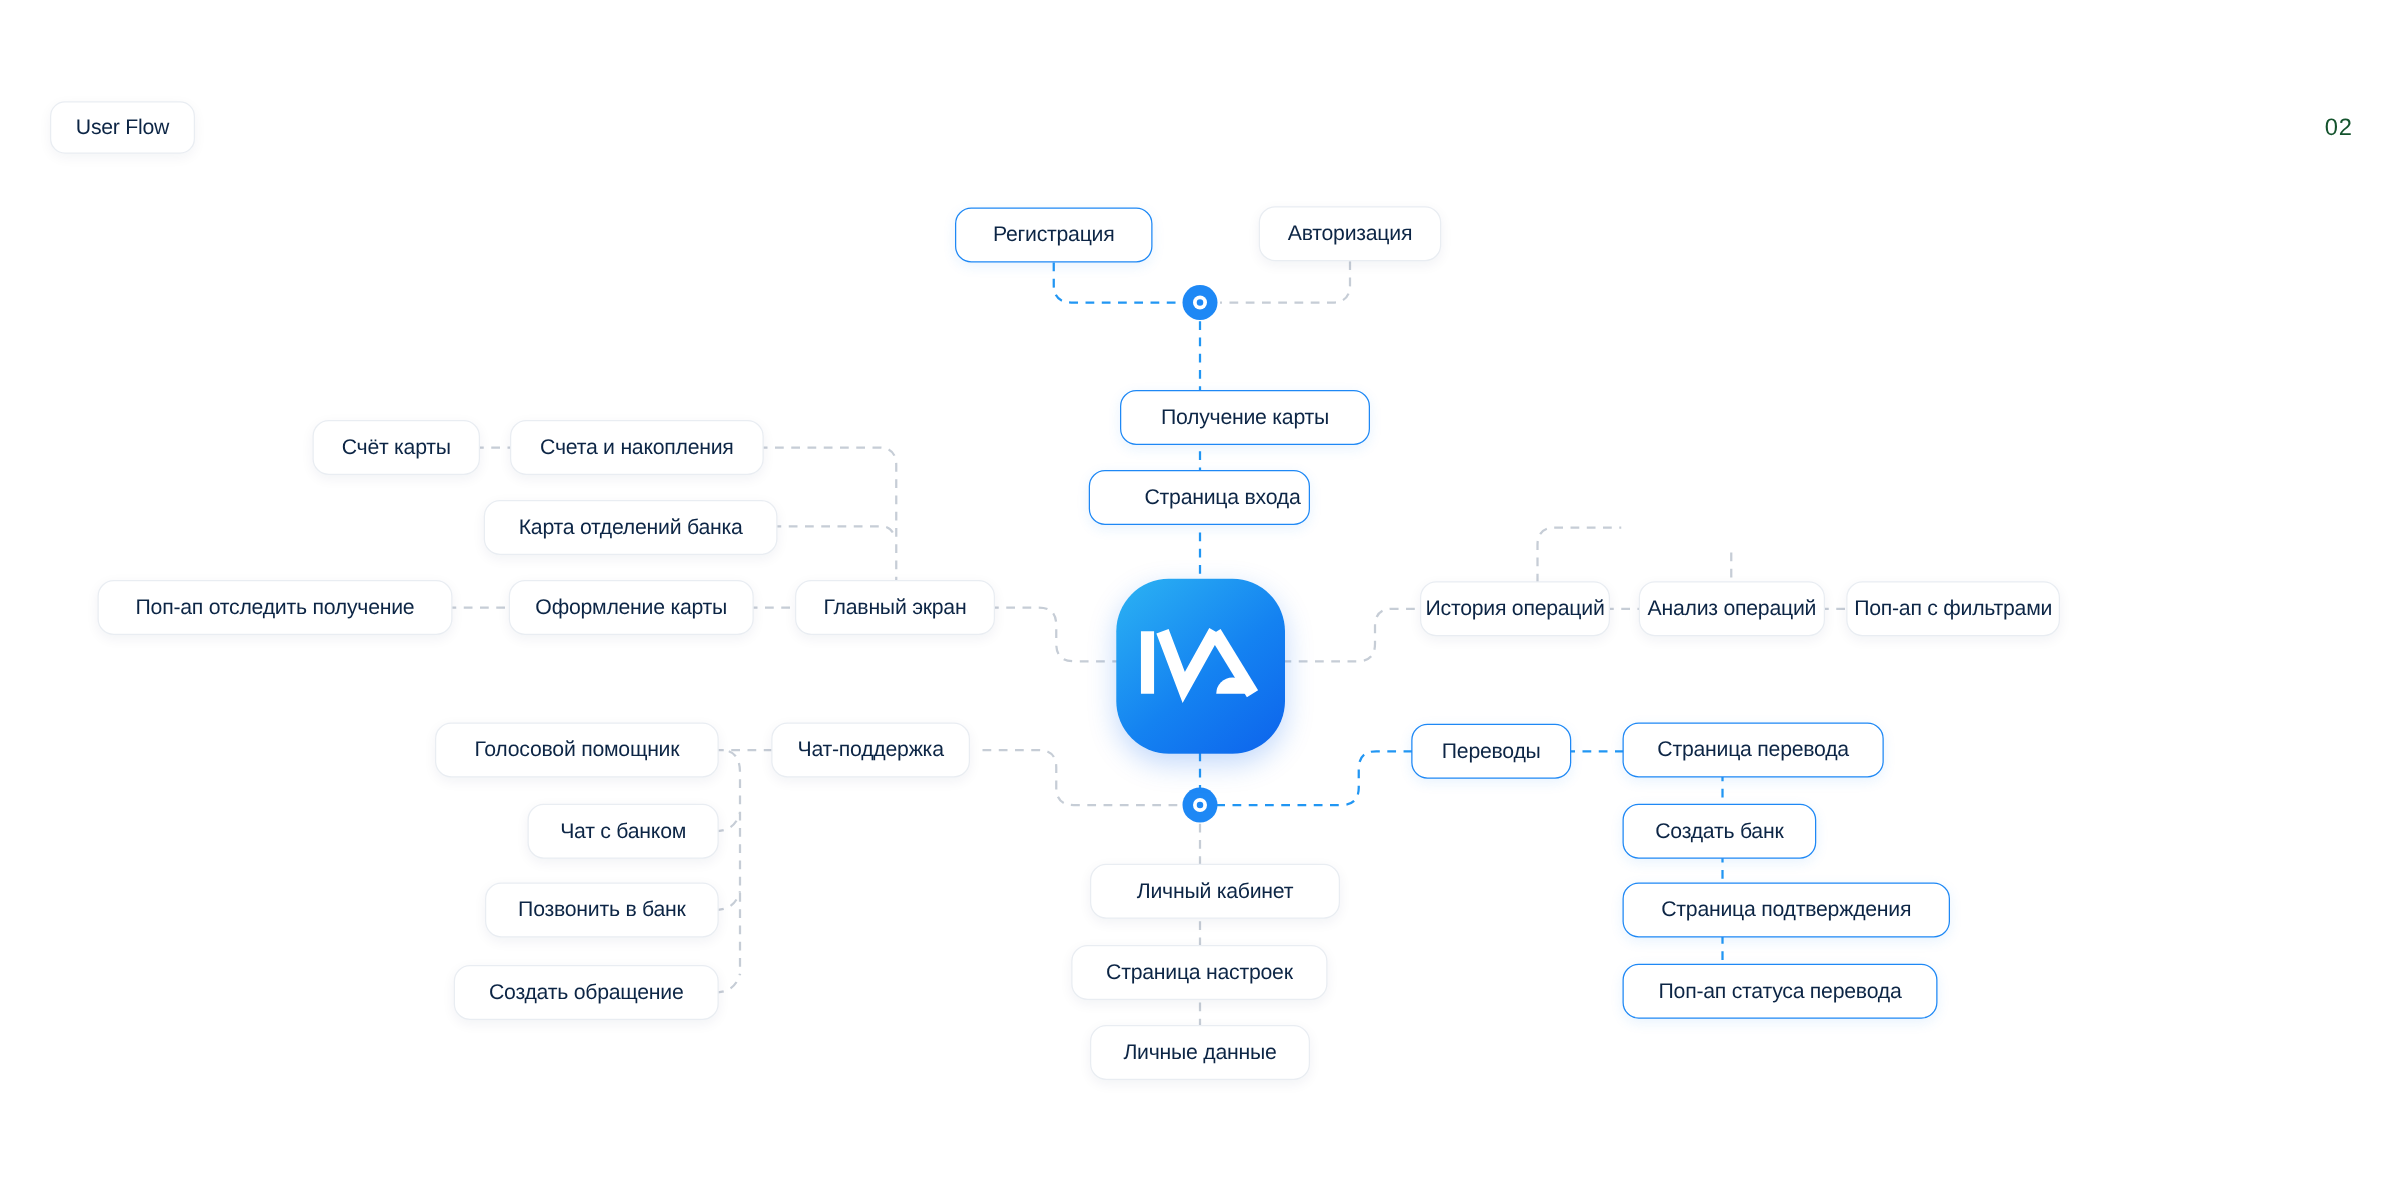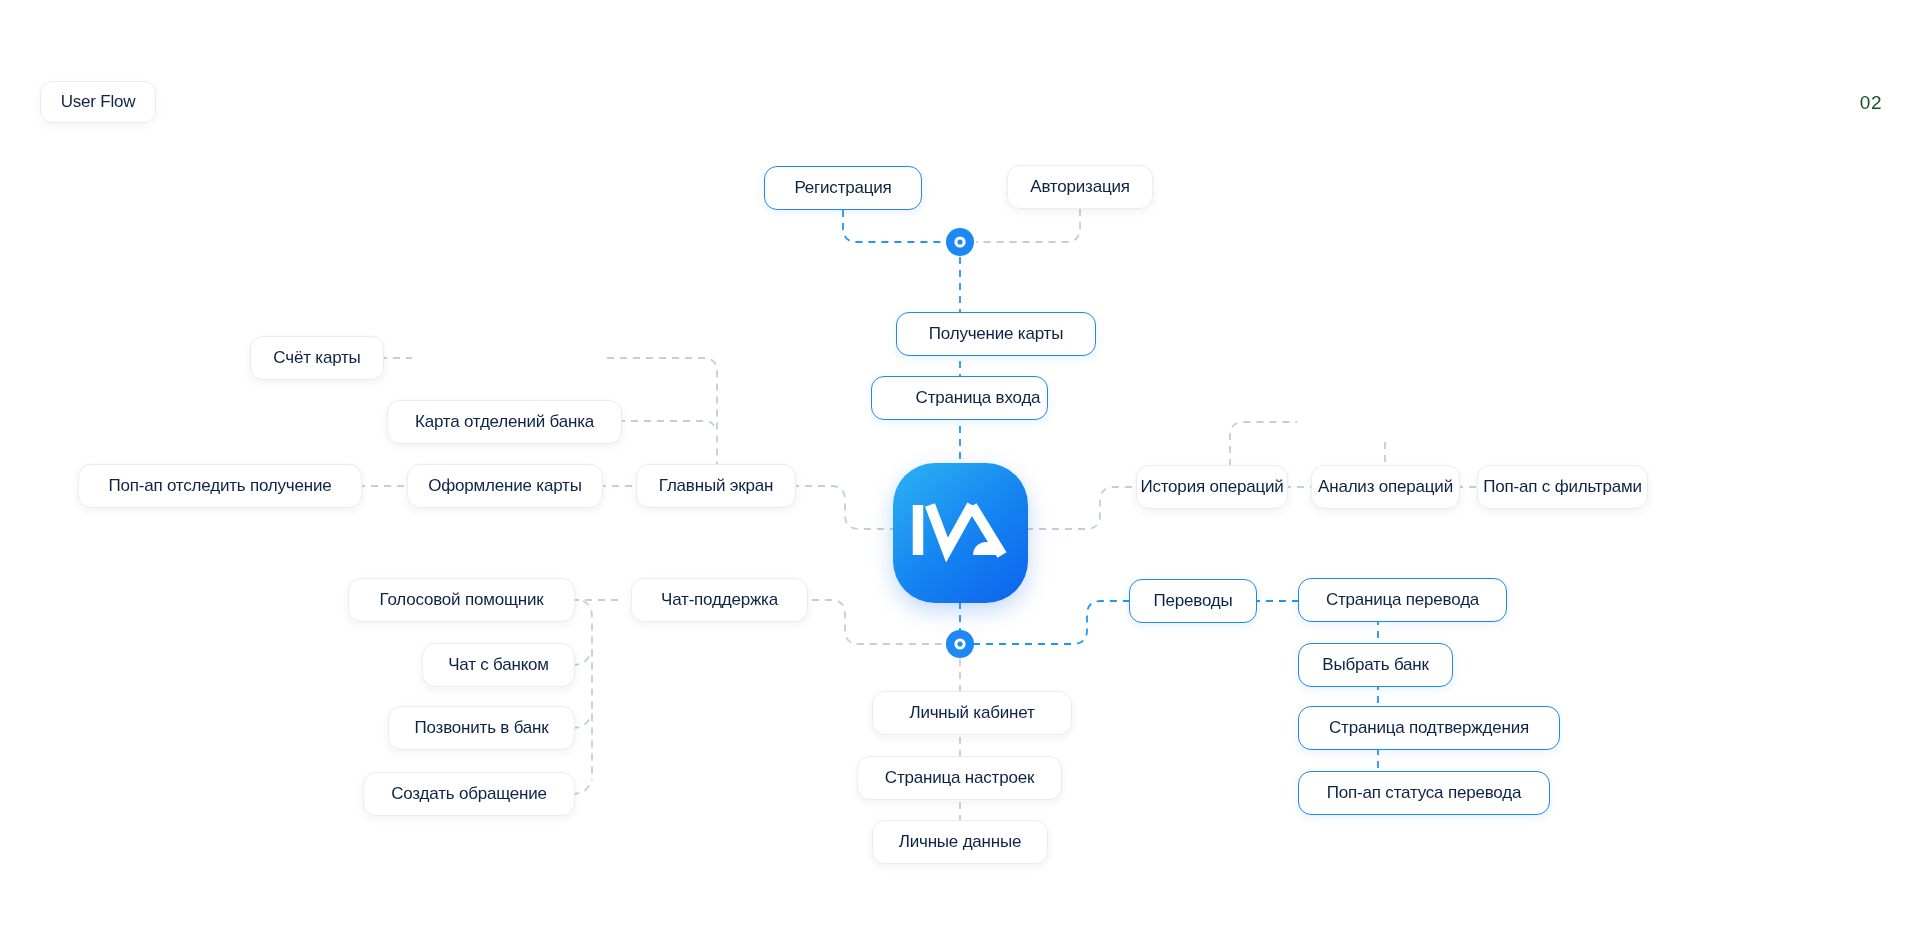--- a/index.html
+++ b/index.html
@@ -106,38 +106,39 @@
       <path d="M80 92 A13 13 0 0 1 106 92 Z" fill="#ffffff"></path>
     </svg>
   </div>
 
   <div class="node accent" style="left:764px;top:166px;width:158px;">Регистрация</div>
   <div class="node" style="left:1007px;top:165px;width:146px;">Авторизация</div>
   <div class="node accent" style="left:896px;top:312px;width:200px;">Получение карты</div>
   <div class="node accent" style="left:871px;top:376px;width:177px;padding-left:45px;">Страница входа</div>
 
   <div class="node" style="left:250px;top:336px;width:134px;">Счёт карты</div>
+  <div class="node" style="left:408px;top:336px;width:203px;">Счета и накопления</div>
   <div class="node" style="left:387px;top:400px;width:235px;">Карта отделений банка</div>
   <div class="node" style="left:78px;top:464px;width:284px;">Поп-ап отследить получение</div>
   <div class="node" style="left:407px;top:464px;width:196px;">Оформление карты</div>
   <div class="node" style="left:636px;top:464px;width:160px;">Главный экран</div>
 
   <div class="node" style="left:1136px;top:465px;width:152px;">История операций</div>
   <div class="node" style="left:1311px;top:465px;width:149px;">Анализ операций</div>
   <div class="node" style="left:1477px;top:465px;width:171px;">Поп-ап с фильтрами</div>
 
   <div class="node" style="left:348px;top:578px;width:227px;">Голосовой помощник</div>
-  <div class="node" style="left:617px;top:578px;width:177px;margin-left:14px;">Чат-поддержка</div>
+  <div class="node" style="left:617px;top:578px;width:159px;">Чат-поддержка</div>
   <div class="node" style="left:422px;top:643px;width:153px;">Чат с банком</div>
   <div class="node" style="left:388px;top:706px;width:187px;">Позвонить в банк</div>
   <div class="node" style="left:363px;top:772px;width:212px;">Создать обращение</div>
 
   <div class="node accent" style="left:1129px;top:579px;width:128px;">Переводы</div>
   <div class="node accent" style="left:1298px;top:578px;width:209px;">Страница перевода</div>
-  <div class="node accent" style="left:1298px;top:643px;width:155px;">Выбрать банк</div>
+  <div class="node accent" style="left:1298px;top:643px;width:155px;">Создать банк</div>
   <div class="node accent" style="left:1298px;top:706px;width:262px;">Страница подтверждения</div>
   <div class="node accent" style="left:1298px;top:771px;width:252px;">Поп-ап статуса перевода</div>
 
   <div class="node" style="left:872px;top:691px;width:200px;">Личный кабинет</div>
   <div class="node" style="left:857px;top:756px;width:205px;">Страница настроек</div>
   <div class="node" style="left:872px;top:820px;width:176px;">Личные данные</div>
 
 </div>
 
 </body></html>

